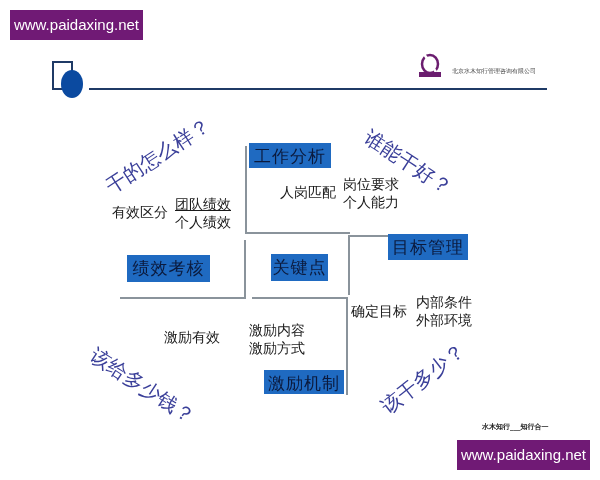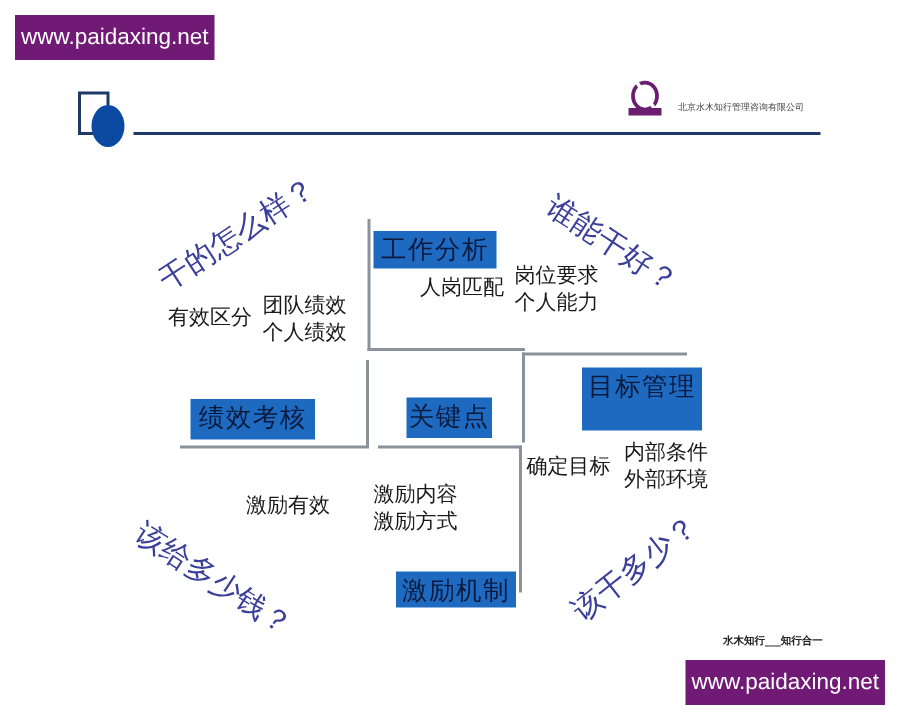--- a/index.html
+++ b/index.html
@@ -5,21 +5,21 @@
   html, body { margin:0; padding:0; }
   body { width:600px; height:480px; position:relative; background:#ffffff; overflow:hidden;
          font-family:"DejaVu Sans", sans-serif; }
   .abs { position:absolute; }
   .watermark { background:#701a75; color:#ffffff; font-family:"Liberation Sans", sans-serif;
                font-size:15px; line-height:30px; text-align:center; }
   .hline { position:absolute; height:2px; background:#1f3a66; }
   .vline { position:absolute; width:2px; background:#8a939b; }
   .hl { position:absolute; height:2px; background:#8a939b; }
   .kbox { position:absolute; background:#1f6ac1; color:#0b1a3d; font-size:17px; line-height:26px;
-          text-align:center; letter-spacing:1px;margin-top:11px; }
+          text-align:center; letter-spacing:1px; }
   .txt { position:absolute; color:#1a1a1a; font-size:14px; line-height:18px; white-space:nowrap; }
   .hand { position:absolute; color:#3a3f99; font-family:"DejaVu Serif", serif; font-size:20px;
           white-space:nowrap; transform-origin:left center; }
   .company { position:absolute; font-size:6px; color:#444; white-space:nowrap; }
 </style>
 </head>
 <body>
 
 <div class="abs watermark" style="left:10px;top:10px;width:133px;height:30px;">www.paidaxing.net</div>
 <div class="abs watermark" style="left:457px;top:440px;width:133px;height:30px;">www.paidaxing.net</div>
@@ -46,29 +46,29 @@
 <div class="hl" style="left:120px;top:297px;width:126px;"></div>
 
 <div class="hl" style="left:348px;top:235px;width:110px;"></div>
 <div class="vline" style="left:348px;top:235px;height:60px;"></div>
 
 <div class="hl" style="left:252px;top:297px;width:96px;"></div>
 <div class="vline" style="left:346px;top:297px;height:98px;"></div>
 
 <div class="kbox" style="left:249px;top:143px;width:82px;height:25px;">工作分析</div>
 <div class="kbox" style="left:127px;top:255px;width:83px;height:27px;">绩效考核</div>
-<div class="kbox" style="left:388px;top:234px;width:80px;height:42px;">目标管理</div>
+<div class="kbox" style="left:388px;top:234px;width:80px;height:26px;">目标管理</div>
 <div class="kbox" style="left:264px;top:370px;width:80px;height:24px;">激励机制</div>
 
 <div class="txt" style="left:280px;top:183px;">人岗匹配</div>
 <div class="txt" style="left:343px;top:175px;">岗位要求</div>
 <div class="txt" style="left:343px;top:193px;">个人能力</div>
 
 <div class="txt" style="left:112px;top:203px;">有效区分</div>
-<div class="txt" style="left:175px;top:195px;">团队绩效</div>
+<div class="txt" style="left:175px;top:195px;text-decoration:underline;">团队绩效</div>
 <div class="txt" style="left:175px;top:213px;">个人绩效</div>
 
 <div class="txt" style="left:351px;top:302px;">确定目标</div>
 <div class="txt" style="left:416px;top:293px;">内部条件</div>
 <div class="txt" style="left:416px;top:311px;">外部环境</div>
 
 <div class="txt" style="left:164px;top:328px;">激励有效</div>
 <div class="txt" style="left:249px;top:321px;">激励内容</div>
 <div class="txt" style="left:249px;top:339px;">激励方式</div>
 

